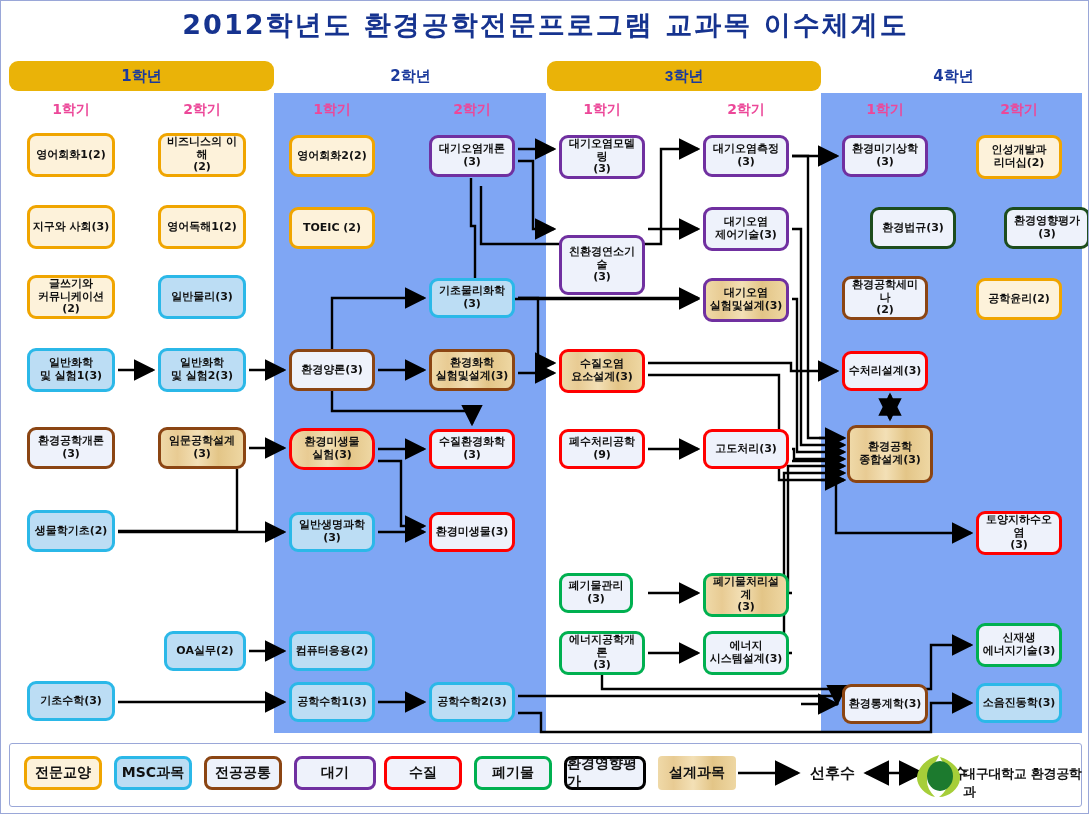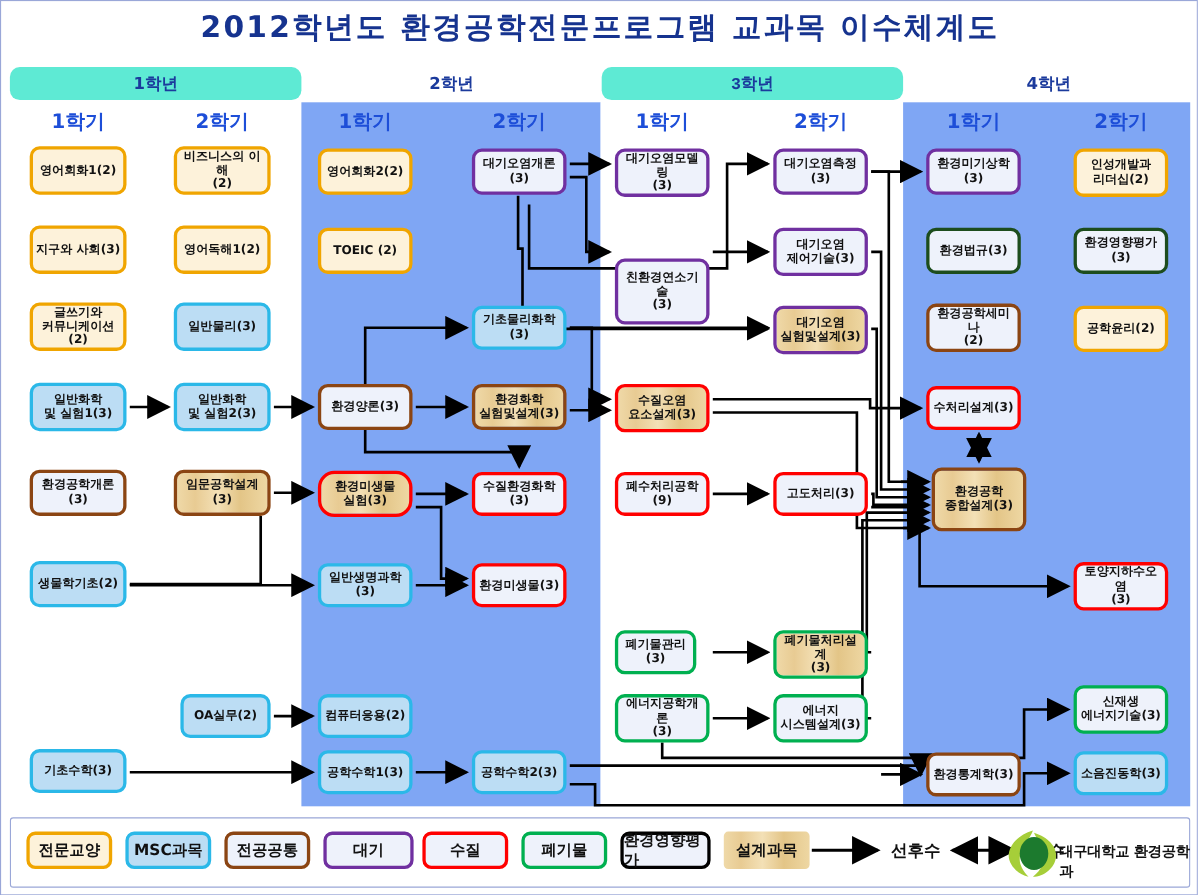--- a/index.html
+++ b/index.html
@@ -13,51 +13,51 @@
     position:absolute;left:0;top:6px;width:1089px;text-align:center;
     font-size:27px;font-weight:bold;color:#16338f;letter-spacing:2px;
     font-family:"DejaVu Sans","Liberation Sans",sans-serif;
   }
   
   .yearbar{
     position:absolute;height:30px;border-radius:9px;
     display:flex;align-items:center;justify-content:center;
     font-size:15px;font-weight:bold;color:#1b3a9c;
   }
-  .yearbar.filled{background:#5eead4;}
+  .yearbar.filled{background:#eab308;}
   .yearbar.plain{background:#ffffff;}
   
   .colband{position:absolute;top:92px;height:640px;background:#7fa6f4;}
   .colband.white{background:#ffffff;}
   
   .semhdr{
     position:absolute;top:98px;height:22px;
     display:flex;align-items:center;justify-content:center;
-    font-size:18px;font-weight:bold;color:#1d4ed8;
+    font-size:14px;font-weight:bold;color:#ec4899;
   }
   
   .node{
     position:absolute;box-sizing:border-box;border-radius:9px;
     display:flex;align-items:center;justify-content:center;text-align:center;
     font-size:11px;font-weight:bold;color:#111;line-height:1.15;
     padding:1px 2px;z-index:5;
   }
   
   .f-cream{background:#fdf2da;}
   .f-lblue{background:#bcddf4;}
   .f-white{background:#eef2fb;}
   .f-wood{background:linear-gradient(90deg,#efd9a8 0%,#e8cb93 20%,#f3e0b6 45%,#e3c587 70%,#eed7a3 100%);}
   
   .b-orange{border:3px solid #f0a500;}
   .b-cyan{border:3px solid #2bb8e8;}
   .b-brown{border:3px solid #8b4513;}
   .b-purple{border:3px solid #7030a0;}
   .b-red{border:3px solid #ff0000;}
   .b-green{border:3px solid #00b050;}
-  .b-dgreen{border:3px solid #1d4d1d;}
+  .b-dgreen{border:3px solid #1d4d1d;margin-left:28px;}
   .b-black{border:3px solid #000;}
   
   #wires{position:absolute;left:0;top:0;width:1089px;height:814px;z-index:3;pointer-events:none;}
   
   #legend{
     position:absolute;left:8px;top:742px;width:1073px;height:64px;
     border:1px solid #9aa7d8;border-radius:3px;background:#fff;
     box-sizing:border-box;
   }
   .lg{

